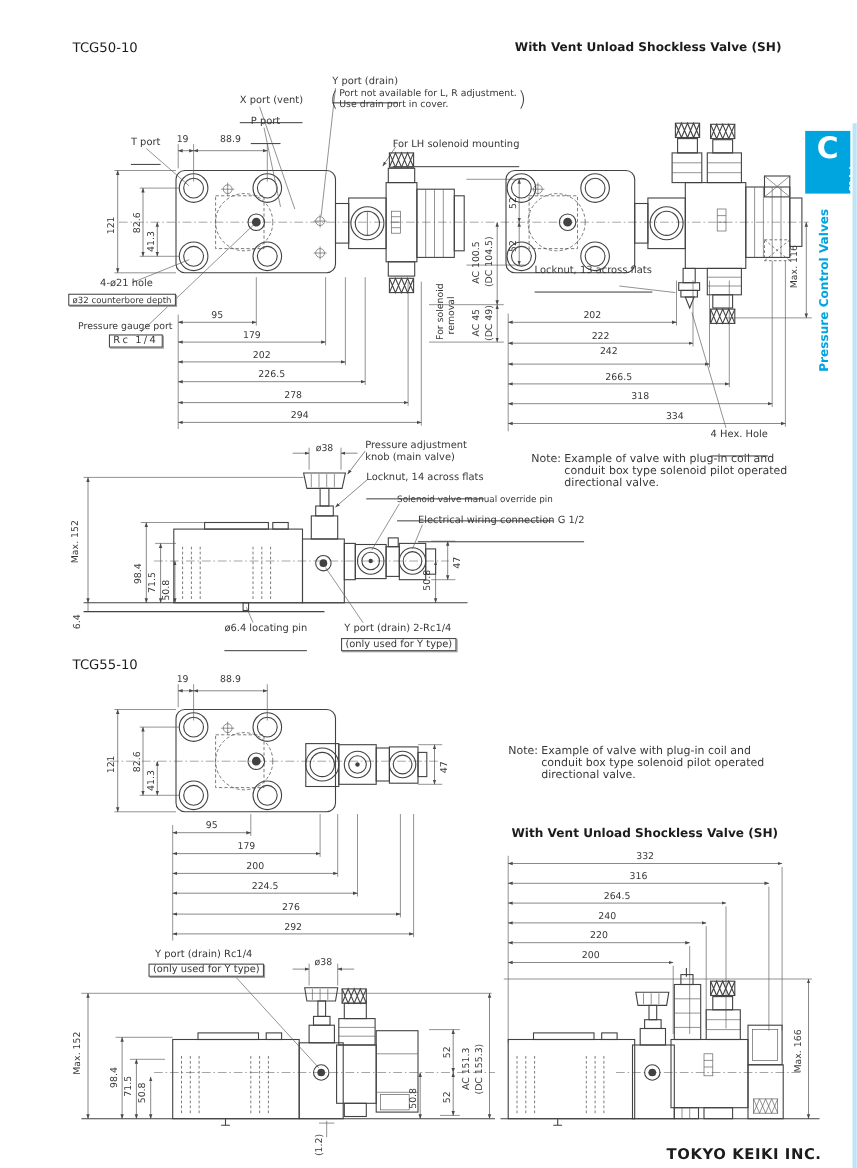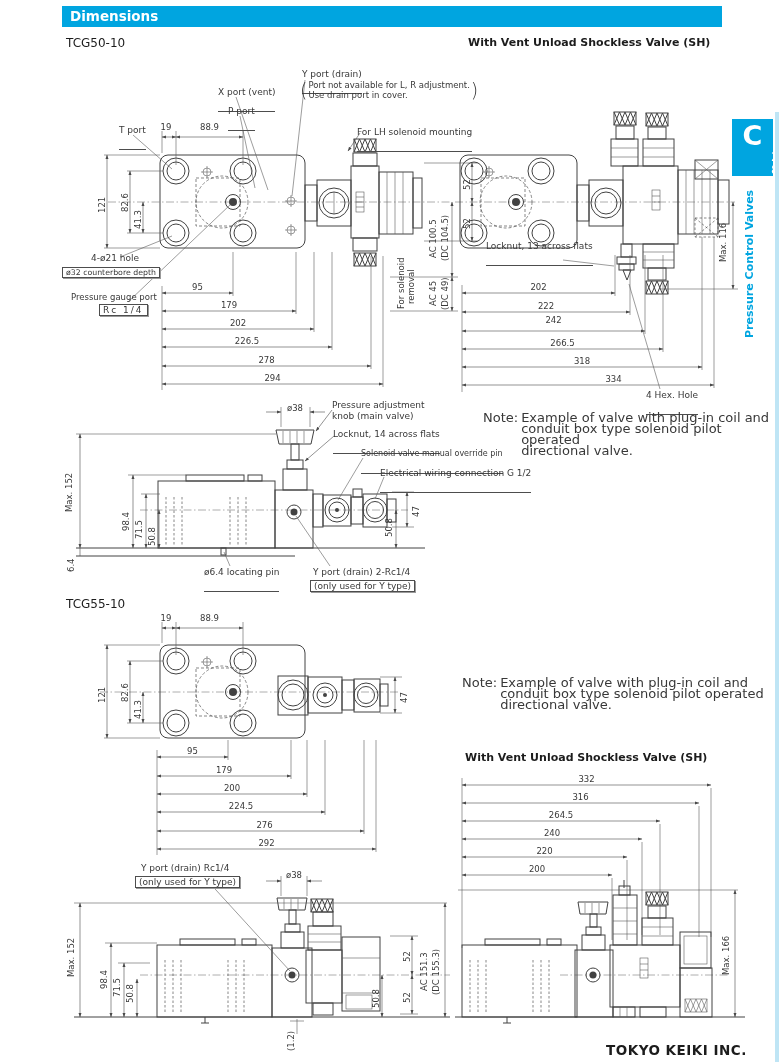--- a/index.html
+++ b/index.html
@@ -8,21 +8,21 @@
   .dimtxt{font-size:8.5px;}
   .c{text-align:center;}
   .v{transform:rotate(-90deg);transform-origin:0 0;}
   .ul{border-bottom:1px solid #4d4d4d;padding-bottom:14px;}
   .bx{border:1px solid #4d4d4d;background:#fff;padding:0 3px;box-shadow:1px 1px 0 #9a9a9a;}
   .s8{font-size:7.8px;line-height:9px;}
   .headbar{position:absolute;left:62px;top:6px;width:660px;height:21px;}
   .headbar span{display:block;padding-left:8px;font-size:13.5px;font-weight:bold;color:#fff;line-height:21px;}
   .modelhead{position:absolute;font-size:12px;font-weight:normal;color:#1c1c1c;}
   .shhead{position:absolute;font-size:11px;font-weight:bold;color:#1c1c1c;}
-  .note{position:absolute;display:flex;font-size:13px;line-height:11px;color:#383838;}
+  .note{position:absolute;display:flex;font-size:10px;line-height:11px;color:#383838;}
   .note .nl{margin-left:3px;}
   .paren-wrap{position:absolute;display:flex;align-items:center;color:#383838;}
   .paren{font-size:19px;font-weight:200;line-height:19px;}
   .paren-body{font-size:8.5px;line-height:10px;white-space:nowrap;padding:0 1px;}
   .tab{position:absolute;left:732px;top:119px;width:41px;height:57px;color:#fff;text-align:center;}
   .tab .big{font-size:27px;font-weight:bold;line-height:28px;display:block;margin-top:3px;}
   .tab .sm{font-size:12.5px;font-weight:normal;line-height:13px;display:block;padding-left:39px;}
   .cat{position:absolute;left:743px;top:338px;font-size:11px;font-weight:bold;white-space:nowrap;transform:rotate(-90deg);transform-origin:0 0;}
   .edge{position:absolute;left:775px;top:112px;width:4px;height:950px;}
   .footer{position:absolute;left:606px;top:1042px;font-size:13.5px;font-weight:bold;color:#1c1c1c;letter-spacing:.5px;}
@@ -456,23 +456,20 @@
         <rect class="th" x="684" y="936" width="23" height="28"></rect>
       <rect class="ol" x="680" y="968" width="32" height="49"></rect>
       <use class="th" href="#hx" x="685" y="999"></use>
       <line class="ol" x1="507" y1="1017" x2="507" y2="1023"></line>
         <line class="ol" x1="503" y1="1023" x2="511" y2="1023"></line>
 
       <line class="dim" x1="735" y1="890" x2="735" y2="1017" marker-start="url(#ar)" marker-end="url(#ar)"></line>
     </g>
   </svg>
 
-  <div class="headbar" style="background:#00a5e0">
-    <span>Dimensions</span>
-  </div>
   <div class="modelhead" style="left:66px;top:36px">TCG50-10</div>
   <div class="shhead" style="left:468px;top:36px">With Vent Unload Shockless Valve (SH)</div>
 
   <div class="tab" style="background:#00a5e0">
     <span class="big">C</span>
     <span class="sm">2-8</span>
   </div>
   <div class="cat" style="color:#00a5e0">Pressure Control Valves</div>
   <div class="edge" style="background:#bfe5f5"></div>
 

